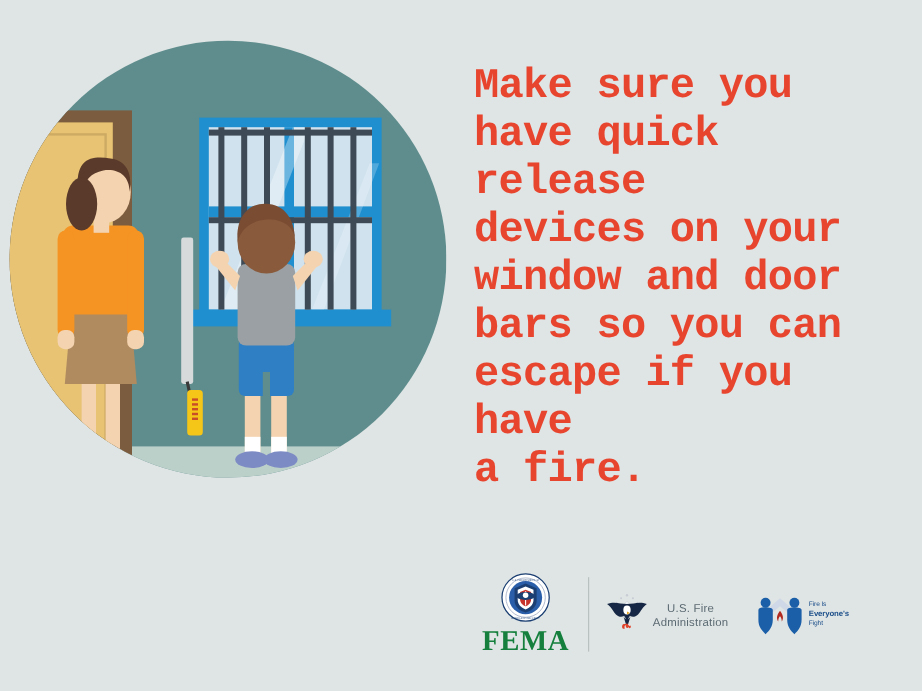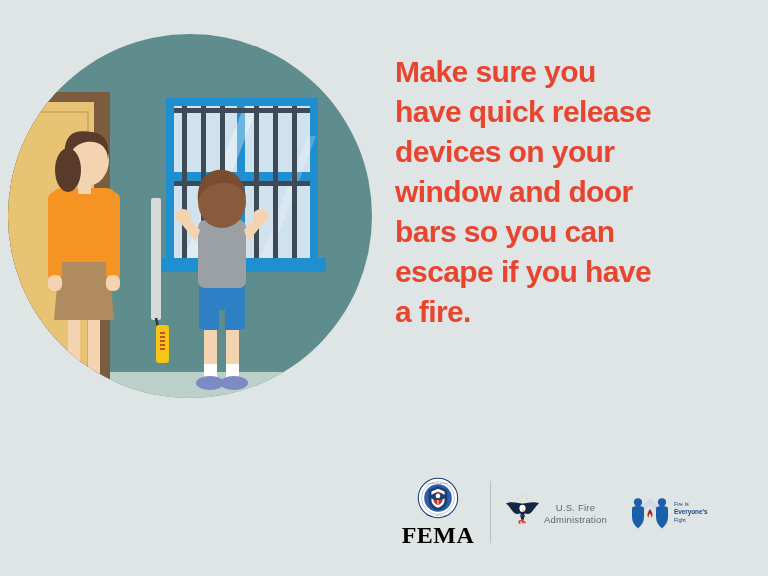--- a/index.html
+++ b/index.html
@@ -12,38 +12,38 @@
   #poster{position:absolute;inset:0;}
 
   
   .illus-wrap{position:absolute;left:8px;top:20px;width:364px;height:392px;}
   .illus-svg{display:block;width:364px;height:392px;}
 
   
   .headline{
     position:absolute;left:395px;top:52px;width:340px;
     color:#e8452f;
-    font-family:Liberation Sans, sans-serif;
+    font-family:Liberation Mono, monospace;
     font-weight:bold;
-    font-size:30px;
+    font-size:35px;
     line-height:40px;
     letter-spacing:-0.6px;
     white-space:pre-line;
   }
 
   
   .logo-strip{
     position:absolute;left:388px;top:470px;width:372px;height:84px;
     display:flex;align-items:center;
   }
   .logo-fema{width:100px;display:flex;flex-direction:column;align-items:center;}
   .logo-fema .seal{width:42px;height:42px;}
   .fema-word{
     font-family:"Liberation Serif", serif;
-    font-weight:bold;font-size:24px;color:#000000;
+    font-weight:bold;font-size:24px;color:#15803d;
     letter-spacing:0.5px;margin-top:4px;line-height:1;
   }
   .divider{width:1px;height:62px;background:#b9c0c0;margin:0 10px 0 2px;}
   .logo-usfa{width:106px;display:flex;flex-direction:row;align-items:center;}
   .logo-usfa .eagle{width:52px;height:44px;}
   .usfa-word{
     font-size:9.5px;color:#5b6a72;text-align:center;line-height:12px;
     margin-top:3px;white-space:pre-line;letter-spacing:0.2px;
   }
   .logo-fief{margin-left:22px;display:flex;align-items:center;}

